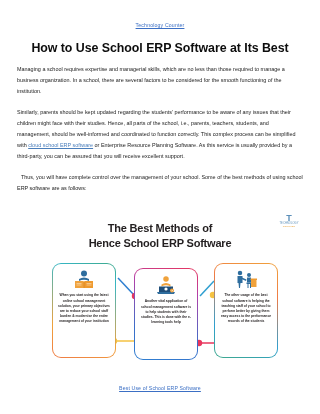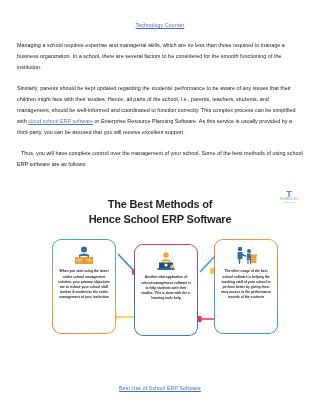--- a/index.html
+++ b/index.html
@@ -194,20 +194,21 @@
 </style>
 </head>
 <body>
 
 <div class="page">
 
   <div class="top-link-row">
     <a href="#" class="top-link">Technology Counter</a>
   </div>
 
+  <h1 class="doc-title">How to Use School ERP Software at Its Best</h1>
 
   <div class="body-wrap">
 
     <p class="para">Managing a school requires expertise and managerial skills, which are no less than those required to manage a business organization. In a school, there are several factors to be considered for the smooth functioning of the institution.</p>
 
     <p class="para"><span>Similarly, parents should be kept updated regarding the students’ performance to be aware of any issues that their children might face with their studies. Hence, all parts of the school, i.e., parents, teachers, students, and management, should be well-informed and coordinated to function correctly. This complex process can be simplified with </span><a href="#" class="inline-link">cloud school ERP software</a><span> or Enterprise Resource Planning Software. As this service is usually provided by a third-party, you can be assured that you will receive excellent support.</span></p>
 
     <p class="para indent">Thus, you will have complete control over the management of your school. Some of the best methods of using school ERP software are as follows:</p>
   </div>
 

